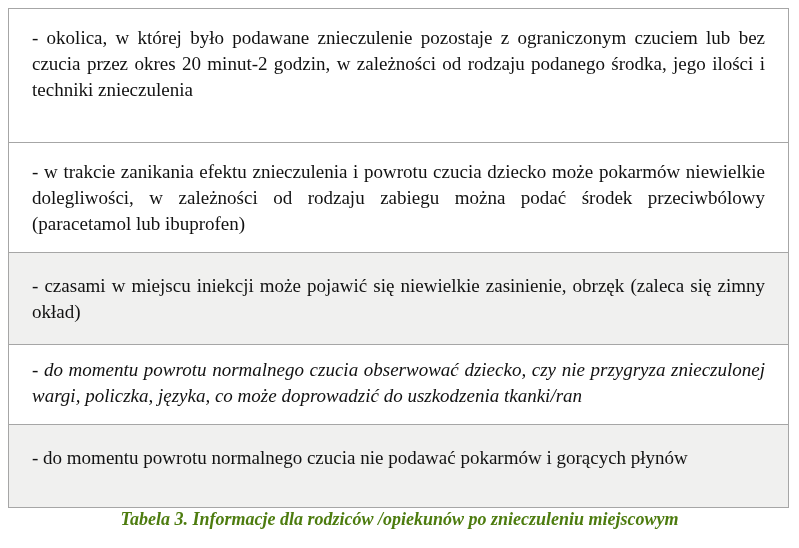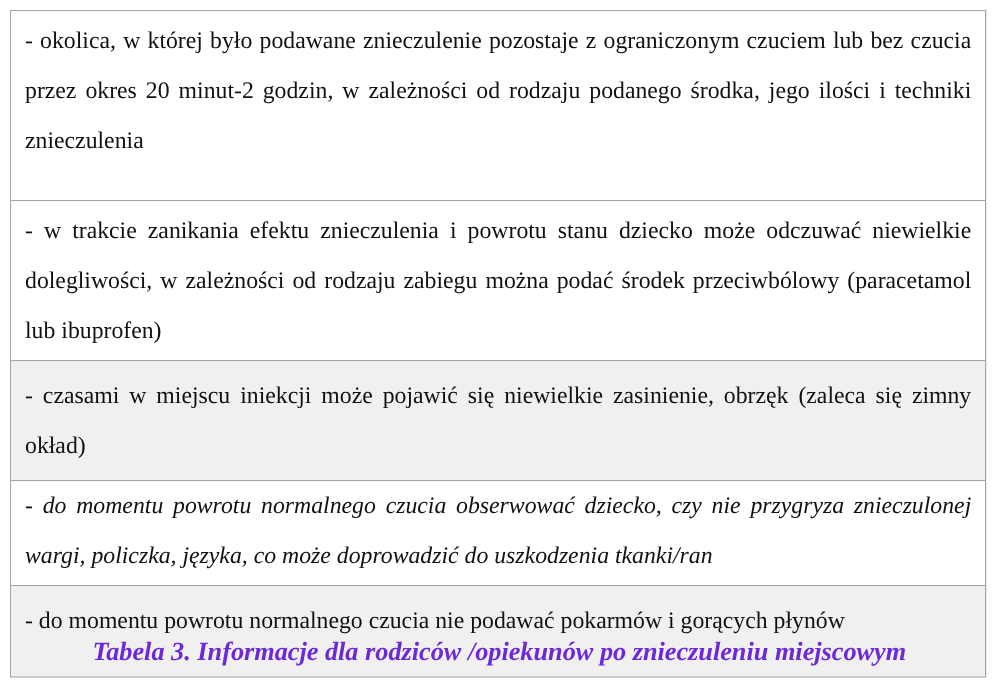--- a/index.html
+++ b/index.html
@@ -26,55 +26,55 @@
   }
   .row {
     border-bottom: 1px solid #a6a6a6;
     padding: 4px 11px;
     box-sizing: border-box;
     background: #ffffff;
   }
   .row:last-child { border-bottom: none; }
   .row.shaded { background: #f0f0ef; }
   .row p {
-    margin: 0;
+    margin: 12px;
     font-size: 19px;
-    line-height: 40px;
+    line-height: 26px;
     color: #111111;
     text-align: justify;
   }
   
   .row:nth-child(1) { padding-top: 4px;  padding-bottom: 27px; }
   .row:nth-child(2) { padding-top: 4px;  padding-bottom: 3px; }
   .row:nth-child(3) { padding-top: 8px;  padding-bottom: 7px; }
   .row:nth-child(4) { padding-top: 0;  padding-bottom: 3px; font-style: italic; }
   .row:nth-child(5) { padding-top: 8px;  padding-bottom: 24px; }
   .row:nth-child(6) { padding-top: 6px;  padding-bottom: 19px; text-decoration: underline; }
   .caption {
     position: absolute;
     left: 0;
     top: 509px;
     width: 799px;
     text-align: center;
-    font-size: 21px;
+    font-size: 18px;
     font-style: italic;
     font-weight: bold;
-    color: #6d28d9;
+    color: #4d7c0f;
   }
 </style>
 </head>
 <body>
 
 <div class="page">
   <div class="info-table">
       <div class="row">
         <p>- okolica, w której było podawane znieczulenie pozostaje z ograniczonym czuciem lub bez czucia przez okres 20 minut-2 godzin, w zależności od rodzaju podanego środka, jego ilości i techniki znieczulenia</p>
       </div>
       <div class="row">
-        <p>- w trakcie zanikania efektu znieczulenia i powrotu stanu dziecko może odczuwać niewielkie dolegliwości, w zależności od rodzaju zabiegu można podać środek przeciwbólowy (paracetamol lub ibuprofen)</p>
+        <p>- w trakcie zanikania efektu znieczulenia i powrotu czucia dziecko może pokarmów niewielkie dolegliwości, w zależności od rodzaju zabiegu można podać środek przeciwbólowy (paracetamol lub ibuprofen)</p>
       </div>
       <div class="row shaded">
         <p>- czasami w miejscu iniekcji może pojawić się niewielkie zasinienie, obrzęk (zaleca się zimny okład)</p>
       </div>
       <div class="row">
         <p>- do momentu powrotu normalnego czucia obserwować dziecko, czy nie przygryza znieczulonej wargi, policzka, języka, co może doprowadzić do uszkodzenia tkanki/ran</p>
       </div>
       <div class="row shaded">
         <p>- do momentu powrotu normalnego czucia nie podawać pokarmów i gorących płynów</p>
       </div>

